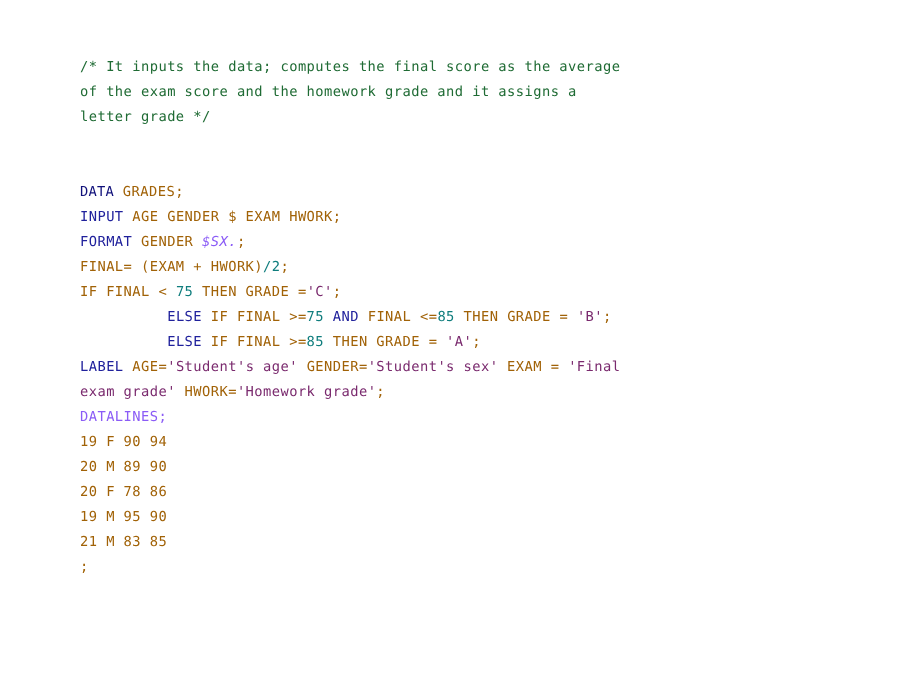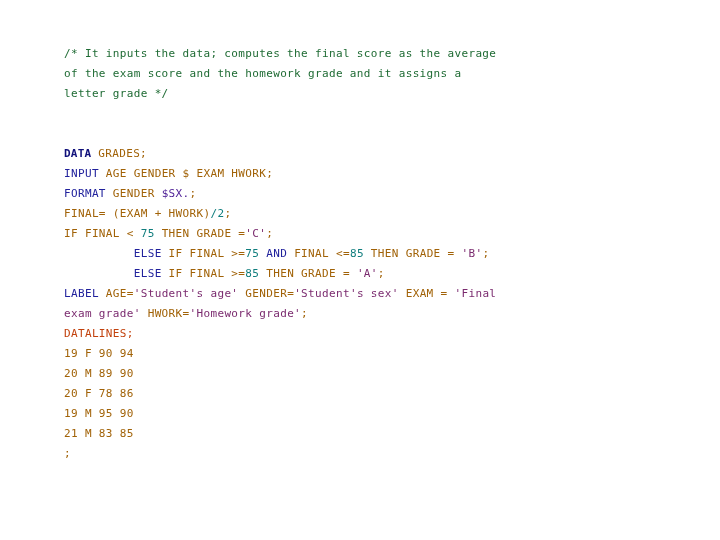--- a/index.html
+++ b/index.html
@@ -26,23 +26,23 @@
   }
   .line {
     min-height: 20px;
     white-space: pre-wrap;
   }
   .blank { height: 20px; }
 
   
   .tok-comment  { color: #1f6b34; }
   .tok-keyword  { color: #20219c; margin-top: 16px; }
-  .tok-kw-bold  { color: #10107a; font-weight: bold; letter-spacing: 0.2px; text-align: right; }
+  .tok-kw-bold  { color: #10107a; font-weight: normal; letter-spacing: 0.2px; text-align: right; }
   .tok-plain    { color: #a16207; }
   .tok-number   { color: #0f7d7d; }
-  .tok-format   { color: #4c1d95; }
+  .tok-format   { color: #8b5cf6; font-style: italic; }
   .tok-string   { color: #7a2a6e; }
-  .tok-navy     { color: #c2410c; }
+  .tok-navy     { color: #8b5cf6; }
 </style>
 </head>
 <body>
 
 <pre id="code-listing" style="background: rgb(255, 255, 255);"><div class="line"><span class="tok-comment">/* It inputs the data; computes the final score as the average</span></div><div class="line"><span class="tok-comment">of the exam score and the homework grade and it assigns a</span></div><div class="line"><span class="tok-comment">letter grade */</span></div><div class="line blank">&nbsp;</div><div class="line blank">&nbsp;</div><div class="line"><span class="tok-kw-bold">DATA</span><span class="tok-plain"> GRADES;</span></div><div class="line"><span class="tok-keyword">INPUT</span><span class="tok-plain"> AGE GENDER $ EXAM HWORK;</span></div><div class="line"><span class="tok-keyword">FORMAT</span><span class="tok-plain"> GENDER </span><span class="tok-format">$SX.</span><span class="tok-plain">;</span></div><div class="line"><span class="tok-plain">FINAL= (EXAM + HWORK)</span><span class="tok-number">/</span><span class="tok-number">2</span><span class="tok-plain">;</span></div><div class="line"><span class="tok-plain">IF FINAL &lt; </span><span class="tok-number">75</span><span class="tok-plain"> THEN GRADE =</span><span class="tok-string">'C'</span><span class="tok-plain">;</span></div><div class="line"><span>          </span><span class="tok-keyword">ELSE</span><span class="tok-plain"> IF FINAL &gt;=</span><span class="tok-number">75</span><span class="tok-plain"> </span><span class="tok-keyword">AND</span><span class="tok-plain"> FINAL &lt;=</span><span class="tok-number">85</span><span class="tok-plain"> THEN GRADE = </span><span class="tok-string">'B'</span><span class="tok-plain">;</span></div><div class="line"><span>          </span><span class="tok-keyword">ELSE</span><span class="tok-plain"> IF FINAL &gt;=</span><span class="tok-number">85</span><span class="tok-plain"> THEN GRADE = </span><span class="tok-string">'A'</span><span class="tok-plain">;</span></div><div class="line"><span class="tok-keyword">LABEL</span><span class="tok-plain"> AGE=</span><span class="tok-string">'Student's age'</span><span class="tok-plain"> GENDER=</span><span class="tok-string">'Student's sex'</span><span class="tok-plain"> EXAM = </span><span class="tok-string">'Final</span></div><div class="line"><span class="tok-string">exam grade'</span><span class="tok-plain"> HWORK=</span><span class="tok-string">'Homework grade'</span><span class="tok-plain">;</span></div><div class="line"><span class="tok-navy">DATALINES;</span></div><div class="line"><span class="tok-plain">19 F 90 94</span></div><div class="line"><span class="tok-plain">20 M 89 90</span></div><div class="line"><span class="tok-plain">20 F 78 86</span></div><div class="line"><span class="tok-plain">19 M 95 90</span></div><div class="line"><span class="tok-plain">21 M 83 85</span></div><div class="line"><span class="tok-plain">;</span></div></pre>
 
 </body></html>

